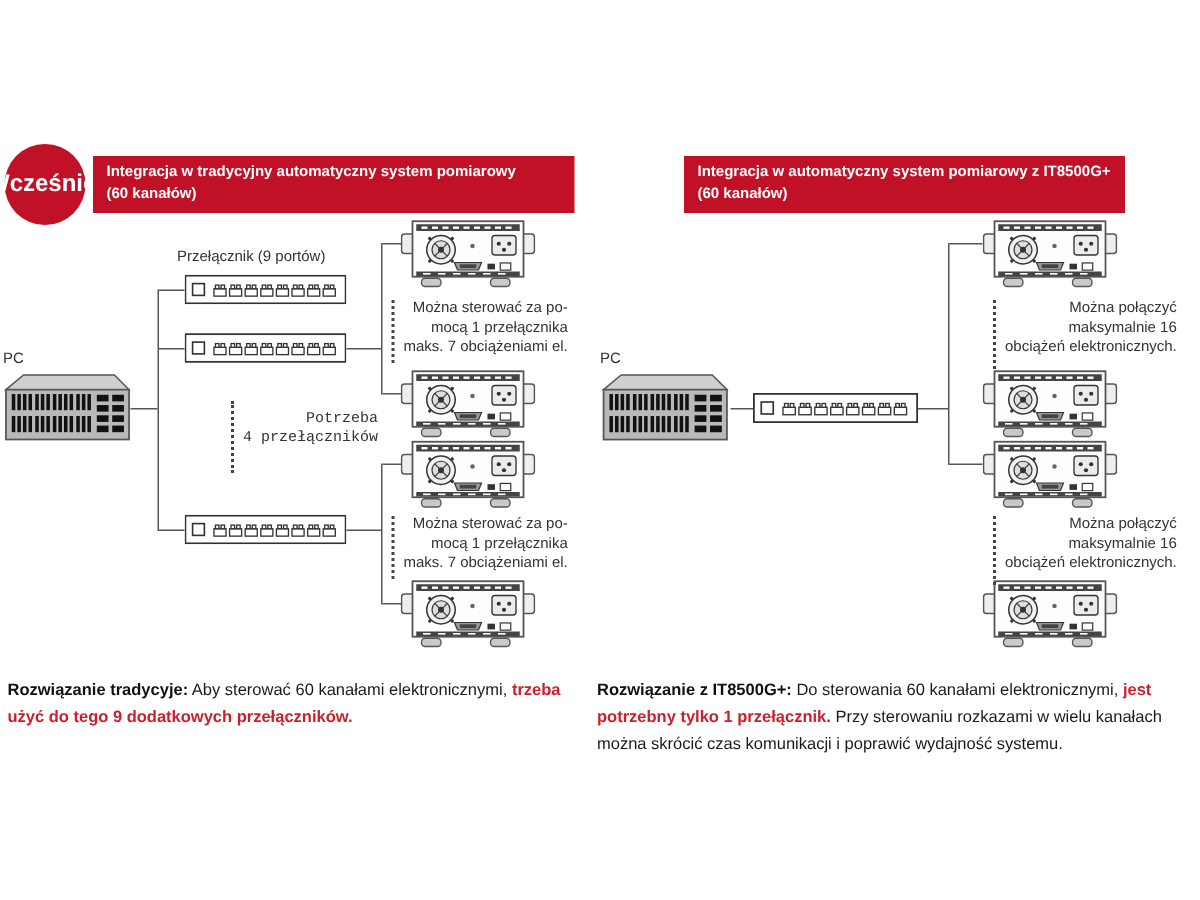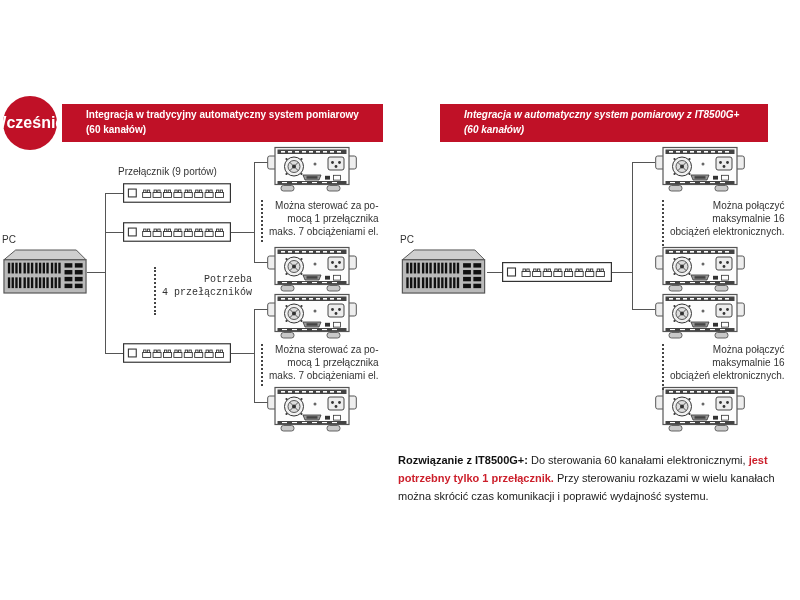--- a/index.html
+++ b/index.html
@@ -10,21 +10,21 @@
   }
   .abs{position:absolute;}
   
   .badge{
     width:54px;height:54px;border-radius:50%;background:#c01127;color:#fff;
     font-size:16px;font-weight:bold;display:flex;align-items:center;justify-content:center;
     text-align:center;
   }
   .bar{
     background:#c01127;color:#fff;font-size:10px;font-weight:bold;
-    padding:4px 0 0 24px;box-sizing:border-box;height:38px;line-height:14.5px;
+    padding:4px 0 0 9px;box-sizing:border-box;height:38px;line-height:14.5px;
   }
   .bar .l1{white-space:nowrap;}
   
   .lbl{font-size:10px;color:#333;text-align:left;}
   .note{font-size:10px;color:#333;line-height:13px;white-space:nowrap;text-align:right;}
   .dots{width:0;border-left:2px dotted #444;}
   
   .hline{height:1px;background:#555;}
   .vline{width:1px;background:#555;}
   
@@ -180,21 +180,21 @@
 <div id="stage">
 
   <div class="abs badge" style="left:3px;top:96px;">
     <span>Wcześniej</span>
   </div>
   <div class="abs bar" style="left:62px;top:104px;width:321px;">
     <div class="l1">Integracja w tradycyjny automatyczny system pomiarowy</div>
     <div>(60 kanałów)</div>
   </div>
 
-  <div class="abs bar" style="left:440px;top:104px;width:328px;font-style:italic;">
+  <div class="abs bar" style="left:456px;top:104px;width:294px;">
     <div class="l1">Integracja w automatyczny system pomiarowy z IT8500G+</div>
     <div>(60 kanałów)</div>
   </div>
 
   <div class="abs lbl" style="left:2px;top:234px;width:86px;">PC</div>
   <svg class="abs" style="left:2px;top:248px;" width="86" height="47">
       <use href="#sym-pc"></use>
     </svg>
 
   <div class="abs lbl" style="left:118px;top:166px;width:118px;">Przełącznik (9 portów)</div>
@@ -290,18 +290,21 @@
     <div>obciążeń elektronicznych.</div>
   </div>
 
   <div class="abs dots" style="left:662px;top:344px;height:46px;"></div>
   <div class="abs note" style="left:670px;top:343px;">
     <div>Można połączyć</div>
     <div>maksymalnie 16</div>
     <div>obciążeń elektronicznych.</div>
   </div>
 
+  <div class="abs sol" style="left:5px;top:451px;width:385px;font-size:11px;">
+    <span class="b">Rozwiązanie tradycyje:</span><span> Aby sterować 60 kanałami elektronicznymi, </span><span class="r">trzeba użyć do tego 9 dodatkowych przełączników.</span>
+  </div>
 
   <div class="abs sol" style="left:398px;top:451px;width:400px;">
     <span class="b">Rozwiązanie z IT8500G+:</span><span> Do sterowania 60 kanałami elektronicznymi, </span><span class="r">jest potrzebny tylko 1 przełącznik.</span><span> Przy sterowaniu rozkazami w wielu kanałach można skrócić czas komunikacji i poprawić wydajność  systemu.</span>
   </div>
 
 </div>
 
 </body></html>

